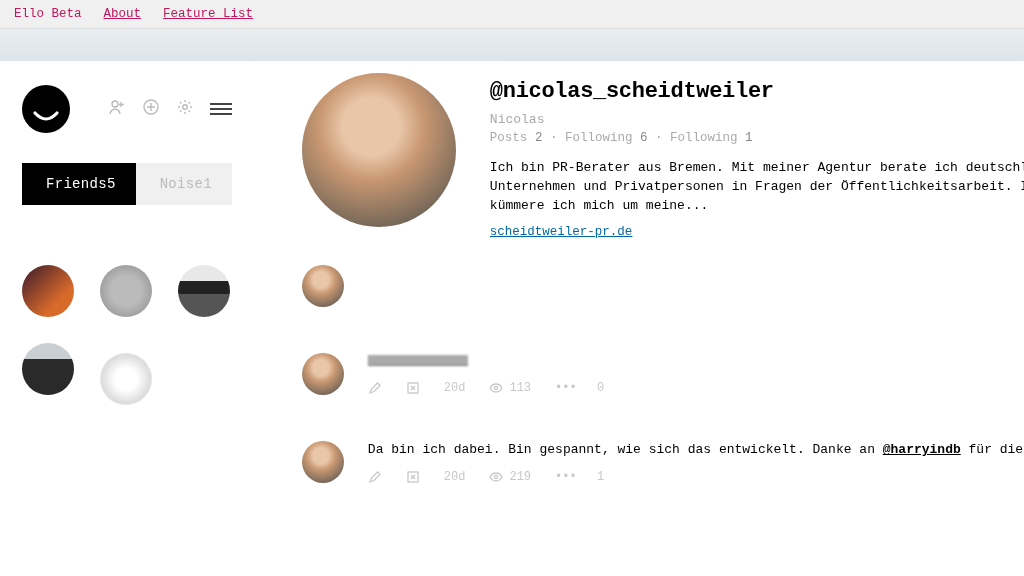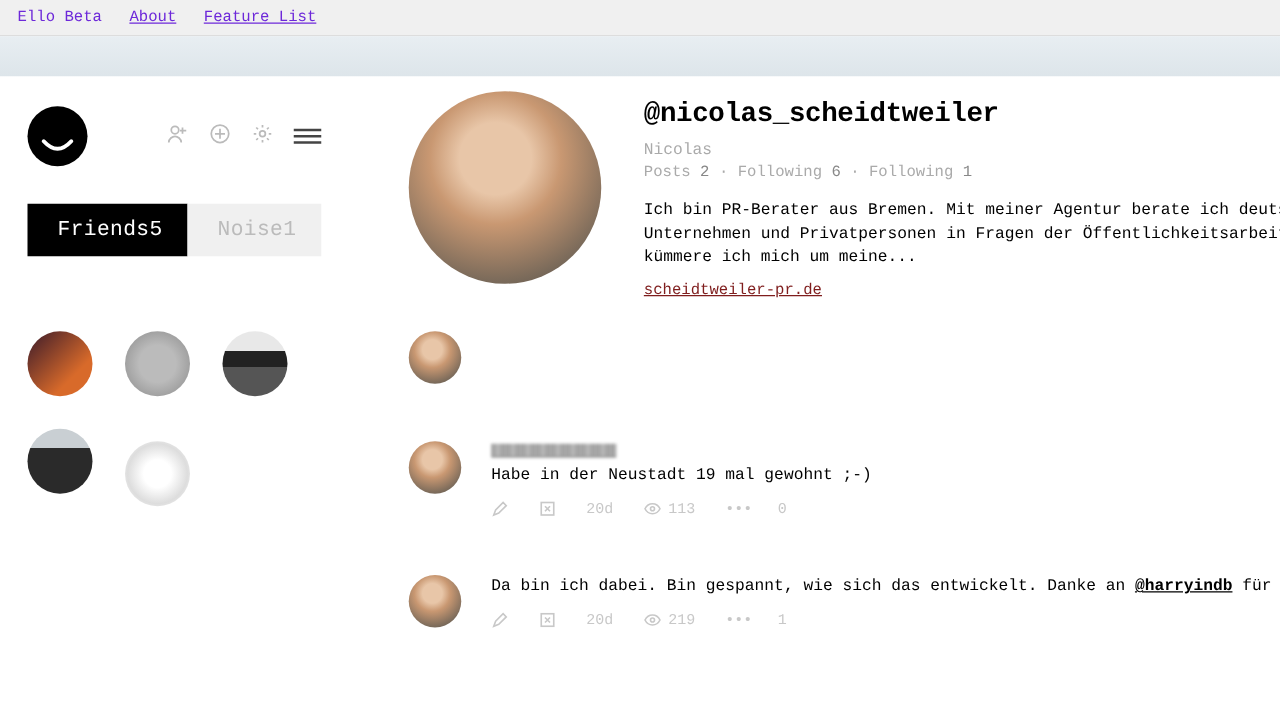--- a/index.html
+++ b/index.html
@@ -13,21 +13,21 @@
     overflow: hidden;
   }
   .topbar {
     background: #f0f0f0;
     border-bottom: 1px solid #ddd;
     padding: 7px 14px;
     display: flex;
     gap: 22px;
   }
   .topbar a {
-    color: #6d28d9;
+    color: #be185d;
     text-decoration: none;
     font-size: 12.5px;
   }
   .topbar a.underlined { text-decoration: underline; }
   .banner {
     height: 32px;
     background: linear-gradient(180deg, #e8eef2 0%, #dde5ea 100%);
   }
   .main {
     display: flex;
@@ -58,21 +58,21 @@
   .icon-row svg { width: 18px; height: 18px; }
   .menu-icon { display:flex; flex-direction:column; gap:3px; }
   .menu-icon span { display:block; width:22px; height:2px; background:#444; }
 
   .tabs { display:flex; margin-top: 30px; }
   .tab {
     flex: 1;
     height: 42px;
     display:flex; align-items:center; justify-content:space-between;
     padding: 0 20px 0 24px;
-    font-size: 17px;
+    font-size: 14px;
     letter-spacing: 0.3px;
   }
   .tab.active { background:#000; color:#fff; }
   .tab.inactive { background:#f0f0f0; color:#bbb; }
 
   .friend-grid {
     display:flex; flex-wrap:wrap; gap:26px;
     margin-top: 60px;
   }
   .friend-avatar {
@@ -96,21 +96,21 @@
     width: 154px; height:154px; border-radius:50%;
     background: radial-gradient(circle at 45% 35%, #e8c6a8 22%, #c99872 40%, #7a6a5a 75%, #4a4440);
     flex-shrink:0;
   }
   .profile-info { padding-top: 6px; }
   .handle { font-size: 22px; font-weight: bold; letter-spacing: -0.3px; margin-bottom: 8px; }
   .realname { color:#aaa; font-size:13px; margin-bottom:4px; }
   .stats { color:#aaa; font-size:12.5px; margin-bottom: 14px; }
   .stats b { color:#888; font-weight:normal;}
   .bio { font-size:13px; line-height:1.45; margin-bottom: 8px; white-space:nowrap; }
-  .sitelink { color:#7f1d1d; text-decoration:underline; font-size:12.5px;}
+  .sitelink { color:#0369a1; text-decoration:underline; font-size:12.5px;}
 
   .composer {
     display:flex; align-items:center; gap: 18px;
     margin-top: 26px;
   }
   .mini-avatar {
     width:42px; height:42px; border-radius:50%;
     background: radial-gradient(circle at 45% 35%, #e8c6a8 22%, #c99872 40%, #7a6a5a 75%, #4a4440);
     flex-shrink:0;
   }
@@ -246,21 +246,20 @@
 
     <div class="composer">
       <div class="mini-avatar"></div>
     </div>
 
     <div class="post">
       <div class="mini-avatar"></div>
       <div class="post-body">
         <div class="post-text">
           <span class="redacted"></span><br>
-          <span>Habe in der Neustadt 19 mal gewohnt ;-)</span>
         </div>
         <div class="post-meta">
           <span class="meta-item">
               <svg viewBox="0 0 14 14" fill="none" stroke="#c8c8c8" stroke-width="1.3">
                 <path d="M2 12l1.5-4 6-6 2.5 2.5-6 6z"></path>
               </svg>
             </span>
           <span class="meta-item">
               <svg viewBox="0 0 14 14" fill="none" stroke="#c8c8c8" stroke-width="1.3">
                 <rect x="2" y="2" width="10" height="10"></rect>

